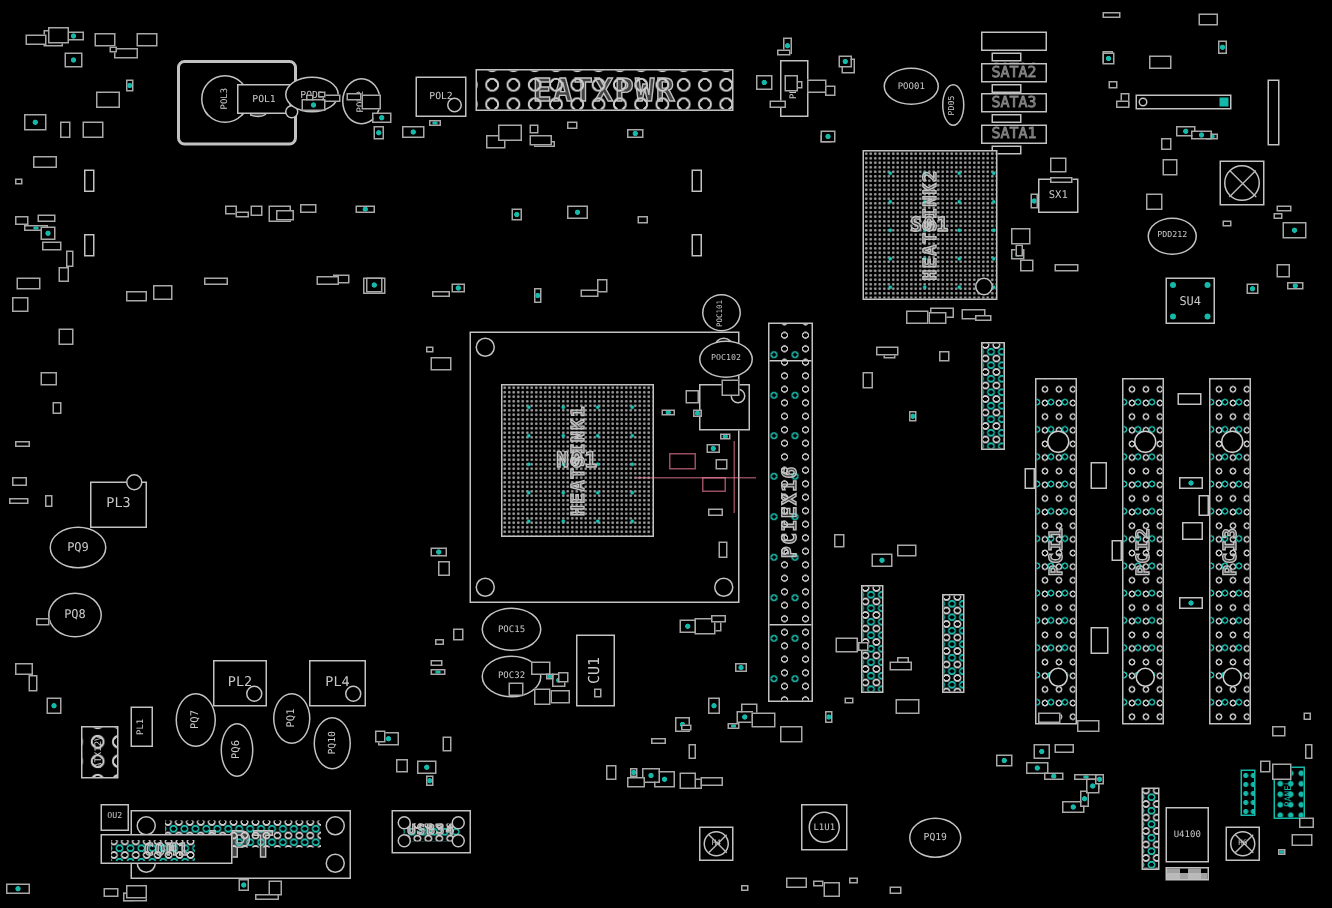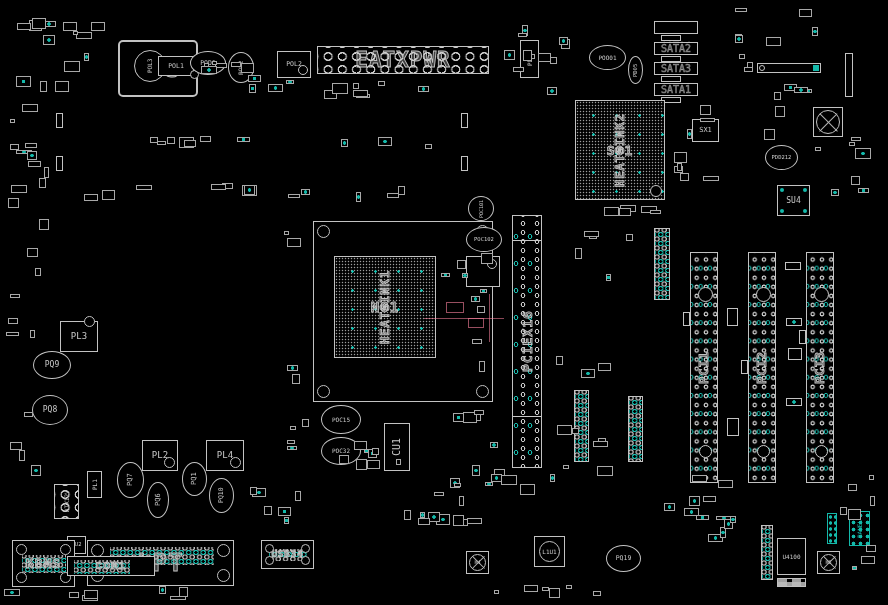--- a/index.html
+++ b/index.html
@@ -238,39 +238,31 @@
   </div>
   <div class="c el" style="left:182px;top:462px;width:25px;height:34px;">
     <span class="lbl vt" style="font-size:7px;">PQ1</span>
   </div>
   <div class="c el" style="left:209px;top:478px;width:25px;height:35px;">
     <span class="lbl vt" style="font-size:6.5px;">PQ10</span>
   </div>
   <div class="c" style="left:67px;top:536px;width:19px;height:18px;">
     <span class="lbl" style="font-size:5.5px;">OU2</span>
   </div>
-  <div class="c ch4" style="left:12px;top:540px;width:63px;height:47px;">
-    <div class="ider" style="position:absolute;left:9px;top:14px;width:44px;height:18px;"></div>
-    <span class="lbl big" style="font-size:13px;">KBMS</span>
-  <i class="hole" style="height: 11px; width: 11px; left: 3px; top: 3px;"></i>
-      <i class="hole" style="height: 11px; width: 11px; right: 3px; top: 3px;"></i>
-      <i class="hole" style="height: 11px; width: 11px; left: 3px; bottom: 3px;"></i>
-      <i class="hole" style="height: 11px; width: 11px; right: 3px; bottom: 3px;"></i>
-    </div>
   <div class="c ch4" style="left:87px;top:540px;width:147px;height:46px;">
     <div class="ider" style="position:absolute;left:22px;top:6px;width:104px;height:18px;"></div>
     <span class="lbl big" style="font-size:24px;">LPT</span>
   <i class="hole" style="height: 13px; width: 13px; left: 3px; top: 3px;"></i>
       <i class="hole" style="height: 13px; width: 13px; right: 3px; top: 3px;"></i>
       <i class="hole" style="height: 13px; width: 13px; left: 3px; bottom: 3px;"></i>
       <i class="hole" style="height: 13px; width: 13px; right: 3px; bottom: 3px;"></i>
     </div>
   <div class="c" style="left:67px;top:556px;width:88px;height:20px;">
     <div class="ider" style="position:absolute;left:6px;top:3px;width:56px;height:14px;"></div>
-    <span class="lbl big" style="font-size:11px;font-family:Liberation Mono, monospace;">COM1</span>
+    <span class="lbl big" style="font-size:11px;">COM1</span>
   </div>
   <div class="c ch4" style="left:261px;top:540px;width:53px;height:29px;">
     <div class="ider" style="position:absolute;left:7px;top:8px;width:38px;height:12px;"></div>
     <span class="lbl big" style="font-size:9px;">USB34</span>
   <i class="hole" style="height: 9px; width: 9px; left: 3px; top: 3px;"></i>
       <i class="hole" style="height: 9px; width: 9px; right: 3px; top: 3px;"></i>
       <i class="hole" style="height: 9px; width: 9px; left: 3px; bottom: 3px;"></i>
       <i class="hole" style="height: 9px; width: 9px; right: 3px; bottom: 3px;"></i>
     </div>
   <div class="c" style="left:466px;top:551px;width:23px;height:23px;">

